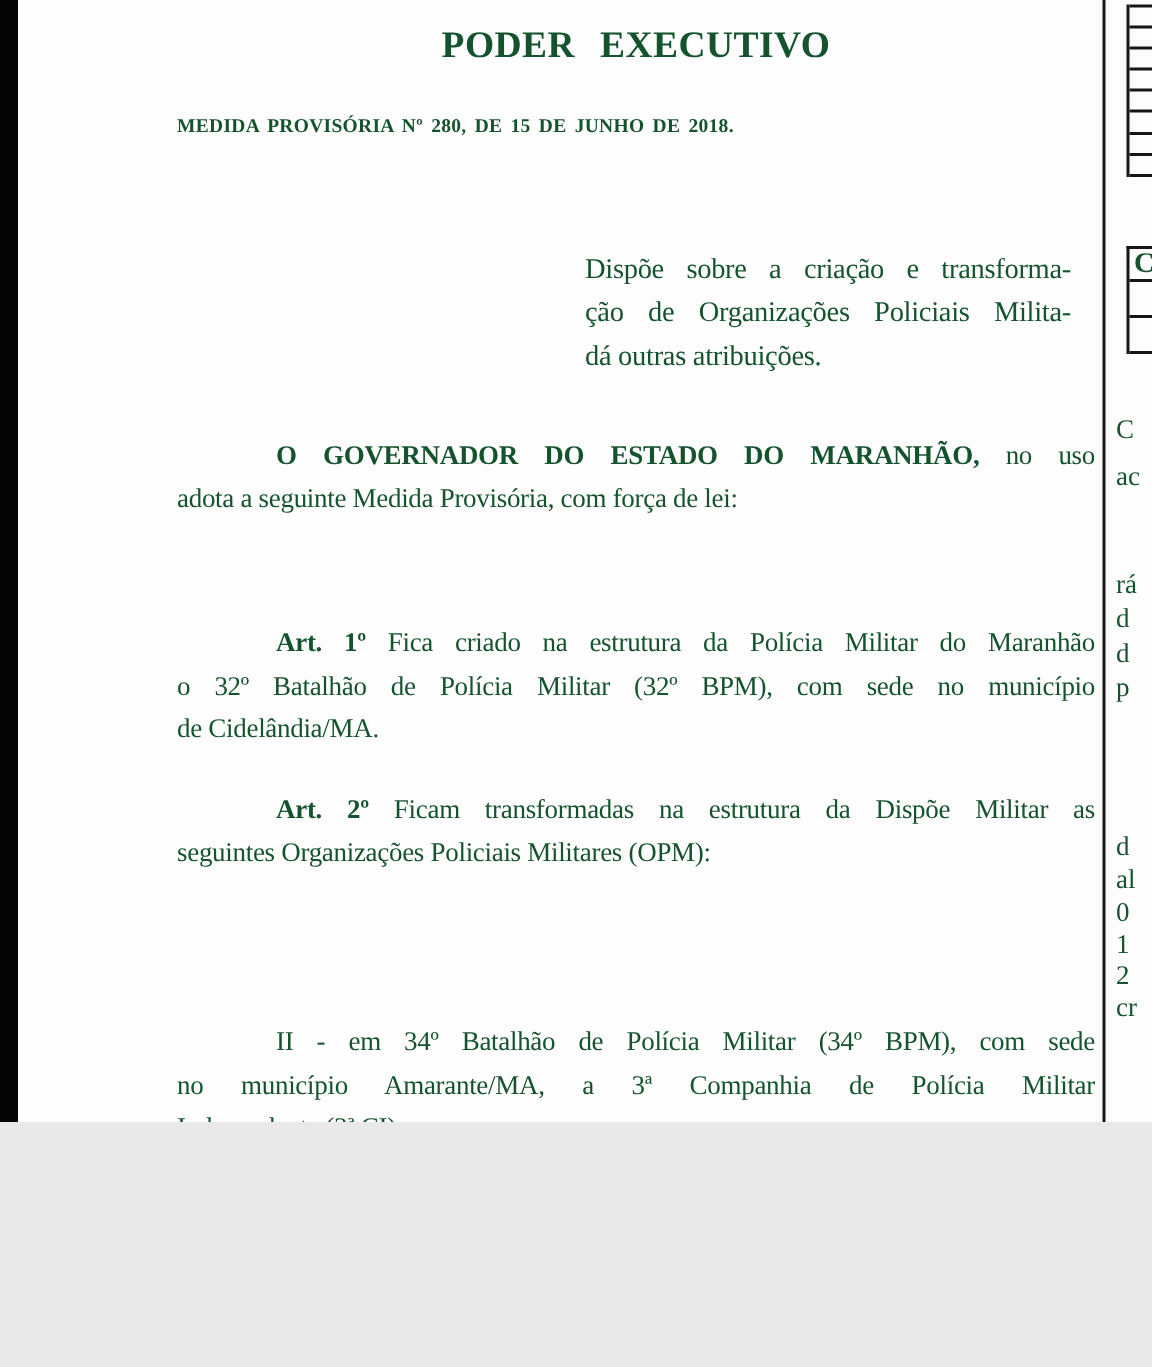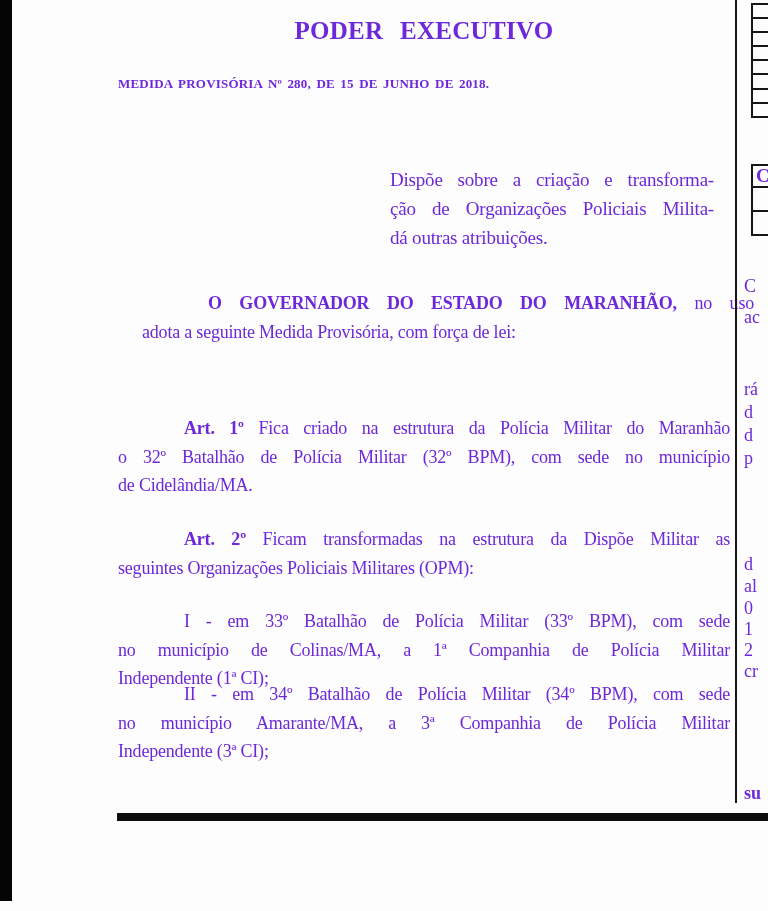--- a/index.html
+++ b/index.html
@@ -1,22 +1,22 @@
 <!DOCTYPE html>
 <html><head>
 <meta charset="utf-8">
 <style>
   html,body{margin:0;padding:0;background:#e9e9e9;}
   .page{
     position:relative;
-    width:768px;height:911px;
+    width:768px;height:748px;
     background:#fdfdfd;
     overflow:hidden;
     font-family:"Liberation Serif", serif;
-    color:#6d28d9;
+    color:#14532d;
   }
   
   .scan-bar{position:absolute;left:0;top:0;width:12px;height:901px;background:#050505;}
 
   .masthead{
     position:absolute;left:118px;top:17px;width:612px;
     text-align:center;font-weight:bold;font-size:25px;
     word-spacing:10px;letter-spacing:.3px;
   }
   .title{
@@ -27,21 +27,21 @@
 
   .block{position:absolute;left:118px;width:612px;font-size:18px;letter-spacing:-.2px;}
   .ln{height:28.5px;line-height:28.5px;}
   .jl{text-align:justify;text-align-last:justify;}
   .ind{text-indent:66px;}
   .block b{font-weight:bold;}
 
   .ementa{position:absolute;left:390px;top:131px;width:324px;font-size:19px;letter-spacing:-.2px;margin-top:34px;}
   .ementa .ln{height:29px;line-height:29px;}
 
-  .preamble{top:289px;margin-left:24px;}
+  .preamble{top:289px;}
   .article1{top:414px;}
   .article2{top:525px;}
   .item1{top:607px;}
   .item2{top:680px;}
 
   
   .vdivider{position:absolute;left:735px;top:0;width:2px;height:803px;background:#161616;}
 
   
   .hrule{position:absolute;left:117px;top:813px;width:651px;height:8px;background:#0d0d0d;}
@@ -85,25 +85,20 @@
     <div class="ln jl ind"><b>Art. 1º</b><span> Fica criado na estrutura da Polícia Militar do Maranhão</span></div>
     <div class="ln jl">o 32º Batalhão de Polícia Militar (32º BPM), com sede no município</div>
     <div class="ln">de Cidelândia/MA.</div>
   </div>
 
   <div class="block article2">
     <div class="ln jl ind"><b>Art. 2º</b><span> Ficam transformadas na estrutura da Dispõe Militar as</span></div>
     <div class="ln">seguintes Organizações Policiais Militares (OPM):</div>
   </div>
 
-  <div class="block item1">
-    <div class="ln jl ind">I - em 33º Batalhão de Polícia Militar (33º BPM), com sede</div>
-    <div class="ln jl">no município de Colinas/MA, a 1ª Companhia de Polícia Militar</div>
-    <div class="ln">Independente (1ª CI);</div>
-  </div>
 
   <div class="block item2">
     <div class="ln jl ind">II - em 34º Batalhão de Polícia Militar (34º BPM), com sede</div>
     <div class="ln jl">no município Amarante/MA, a 3ª Companhia de Polícia Militar</div>
     <div class="ln">Independente (3ª CI);</div>
   </div>
 
   <div class="vdivider"></div>
 
   <div class="hrule"></div>

